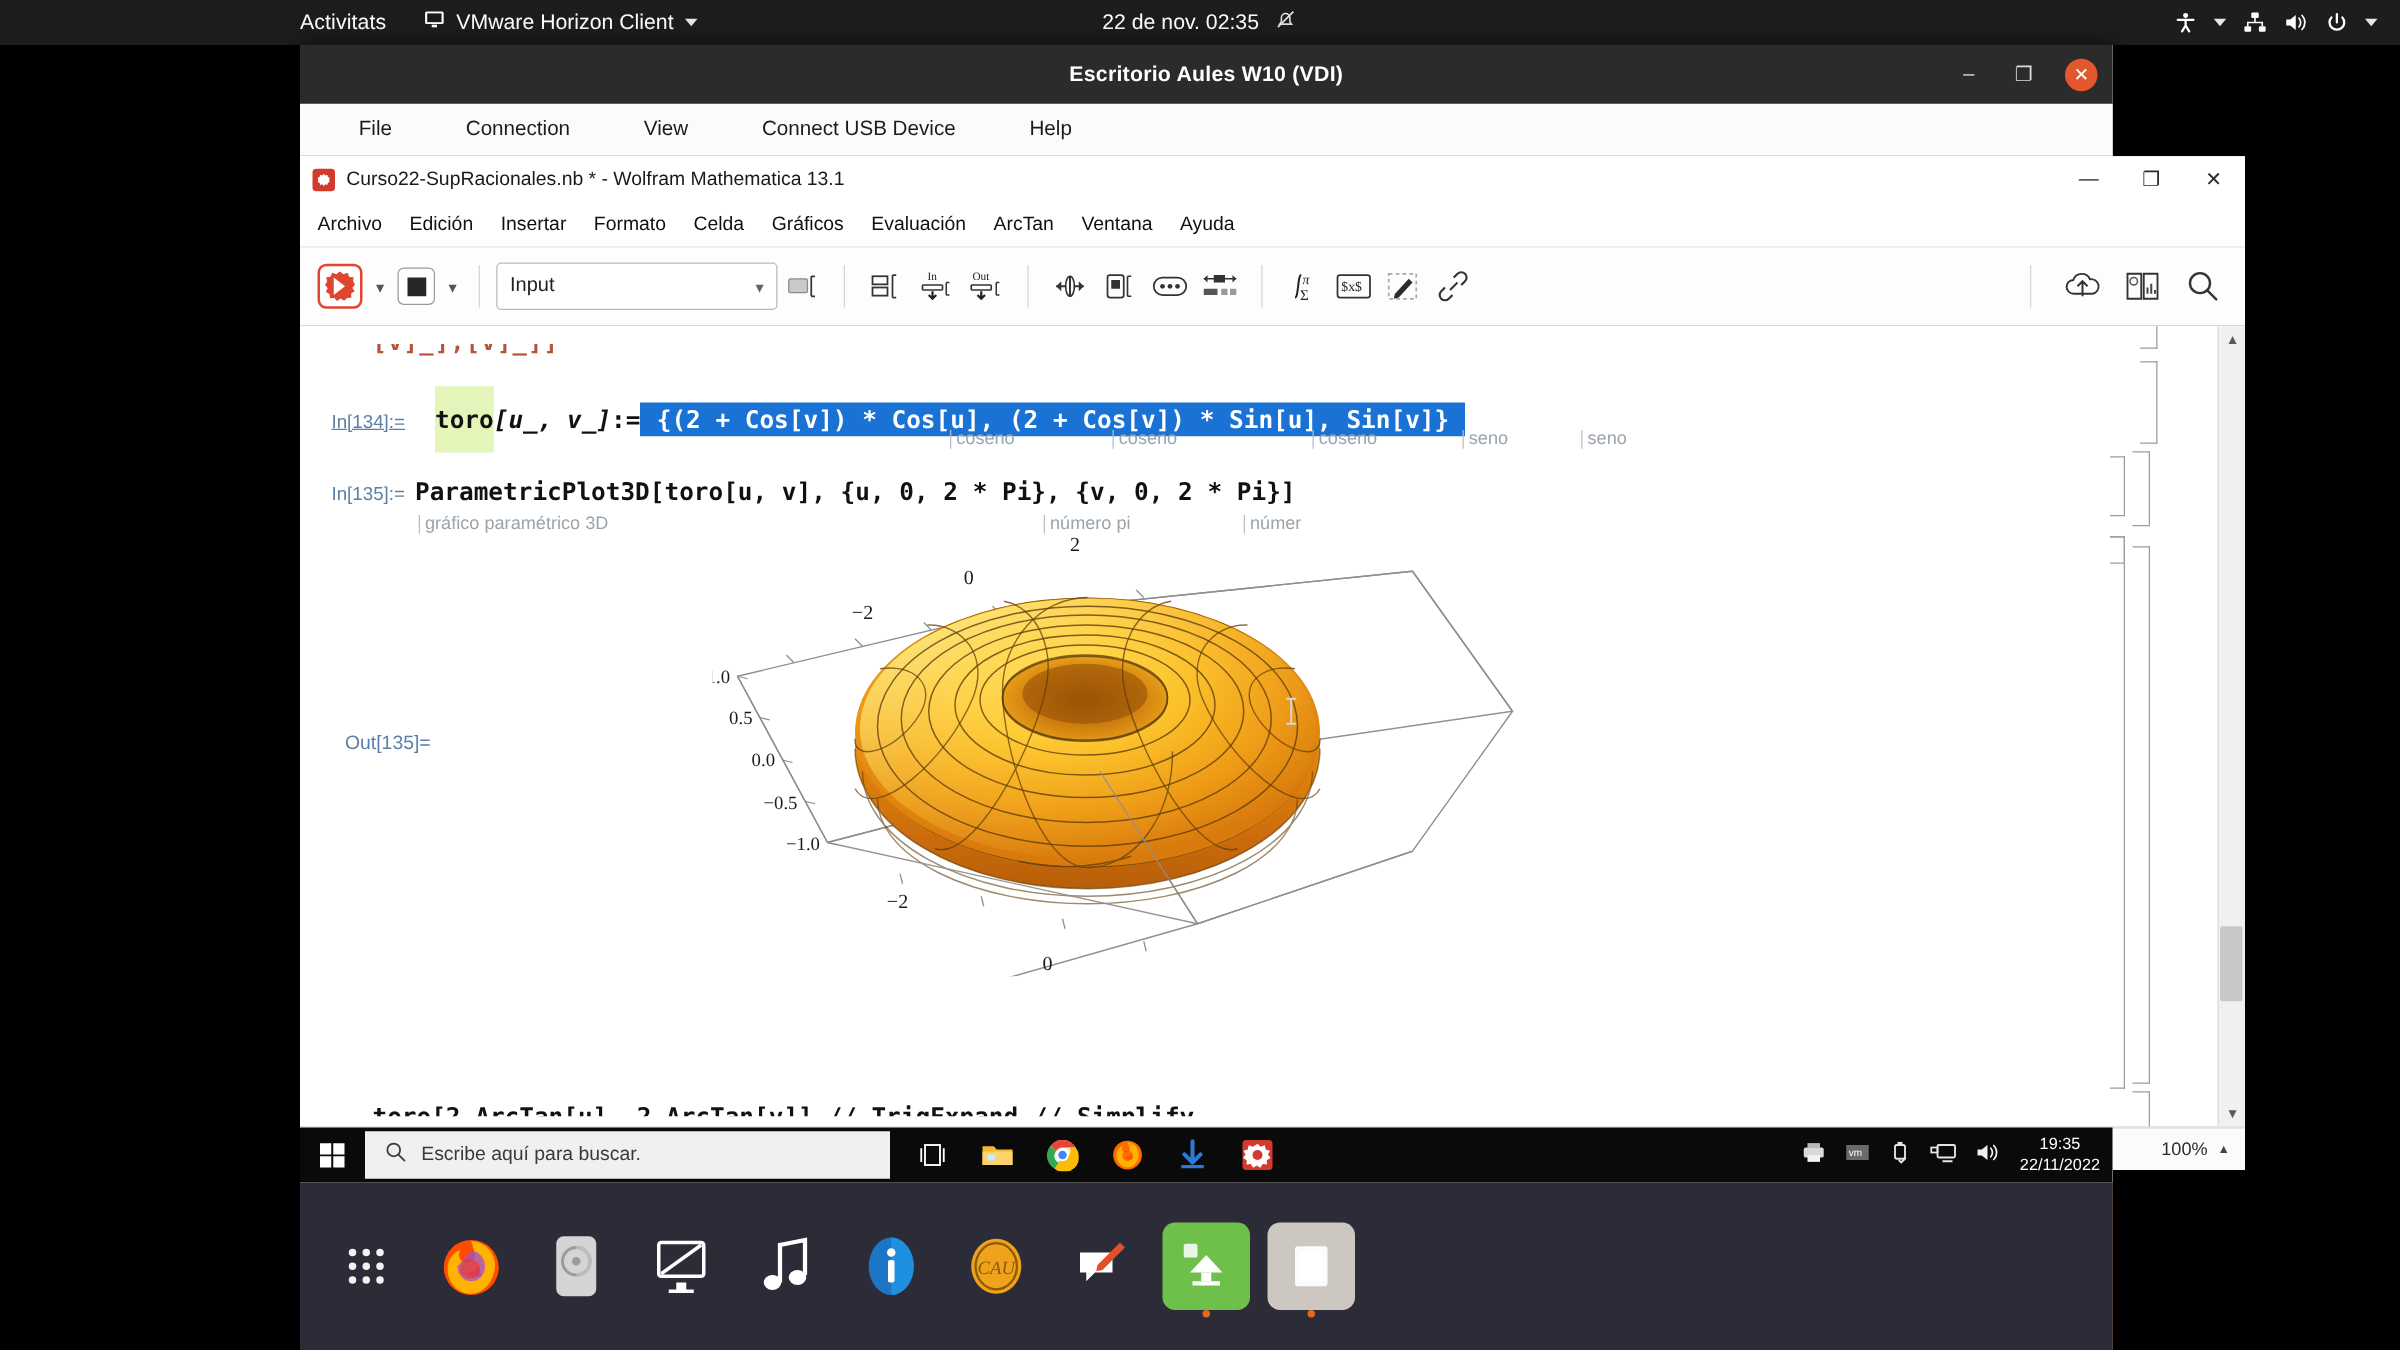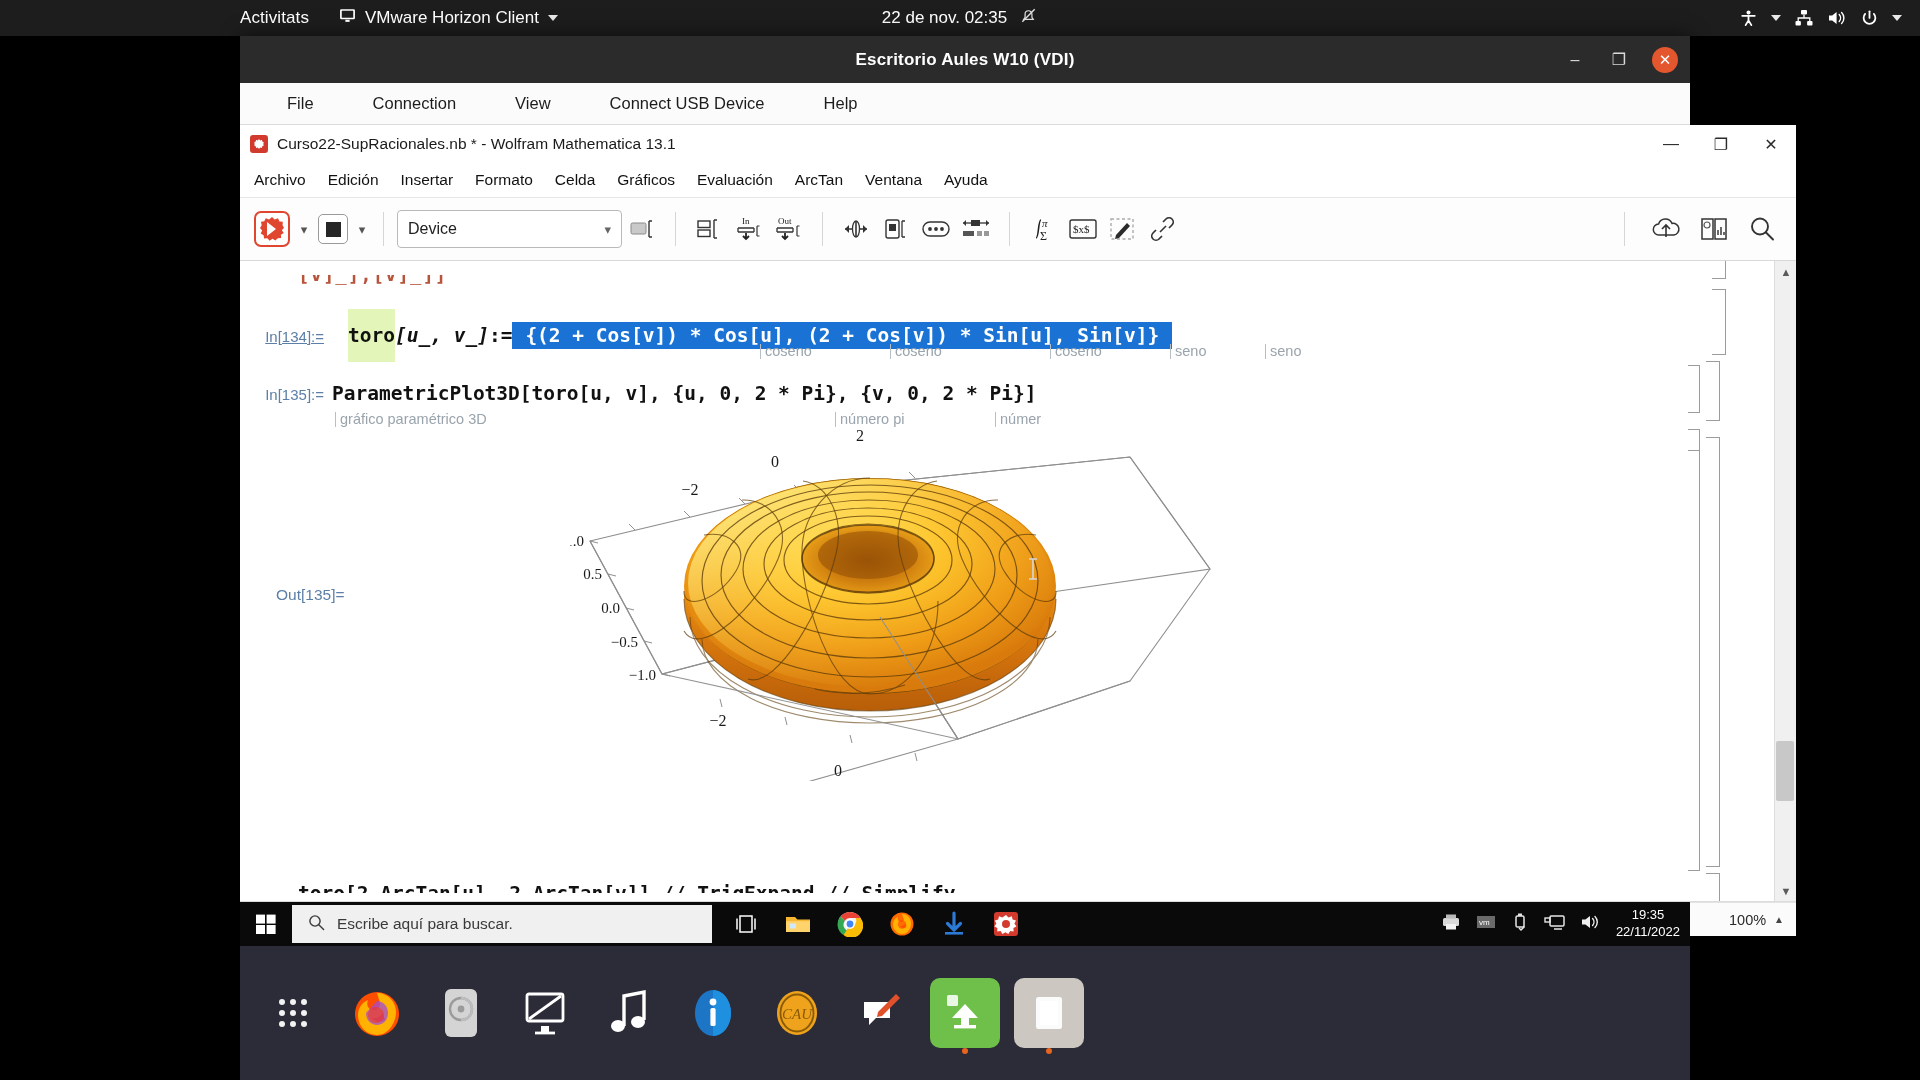--- a/index.html
+++ b/index.html
@@ -359,21 +359,21 @@
             <div class="tb-caret">▾</div>
             <div class="tb-stop">
               <i></i>
             </div>
             <div class="tb-caret">▾</div>
           </div>
 
           <div class="tb-sep"></div>
 
           <div class="tb-select">
-            <span>Device</span>
+            <span>Input</span>
             <span class="sc">▾</span>
           </div>
 
           <div class="tb-ico">
             <svg width="26" height="22" viewBox="0 0 26 22">
               <rect x="2" y="5" width="15" height="11" rx="1.5" fill="#c9c9c9" stroke="#8a8a8a"></rect>
               <path d="M20 3v16M20 3h3M20 19h3" stroke="#333" stroke-width="1.4" fill="none"></path>
             </svg>
           </div>
 

